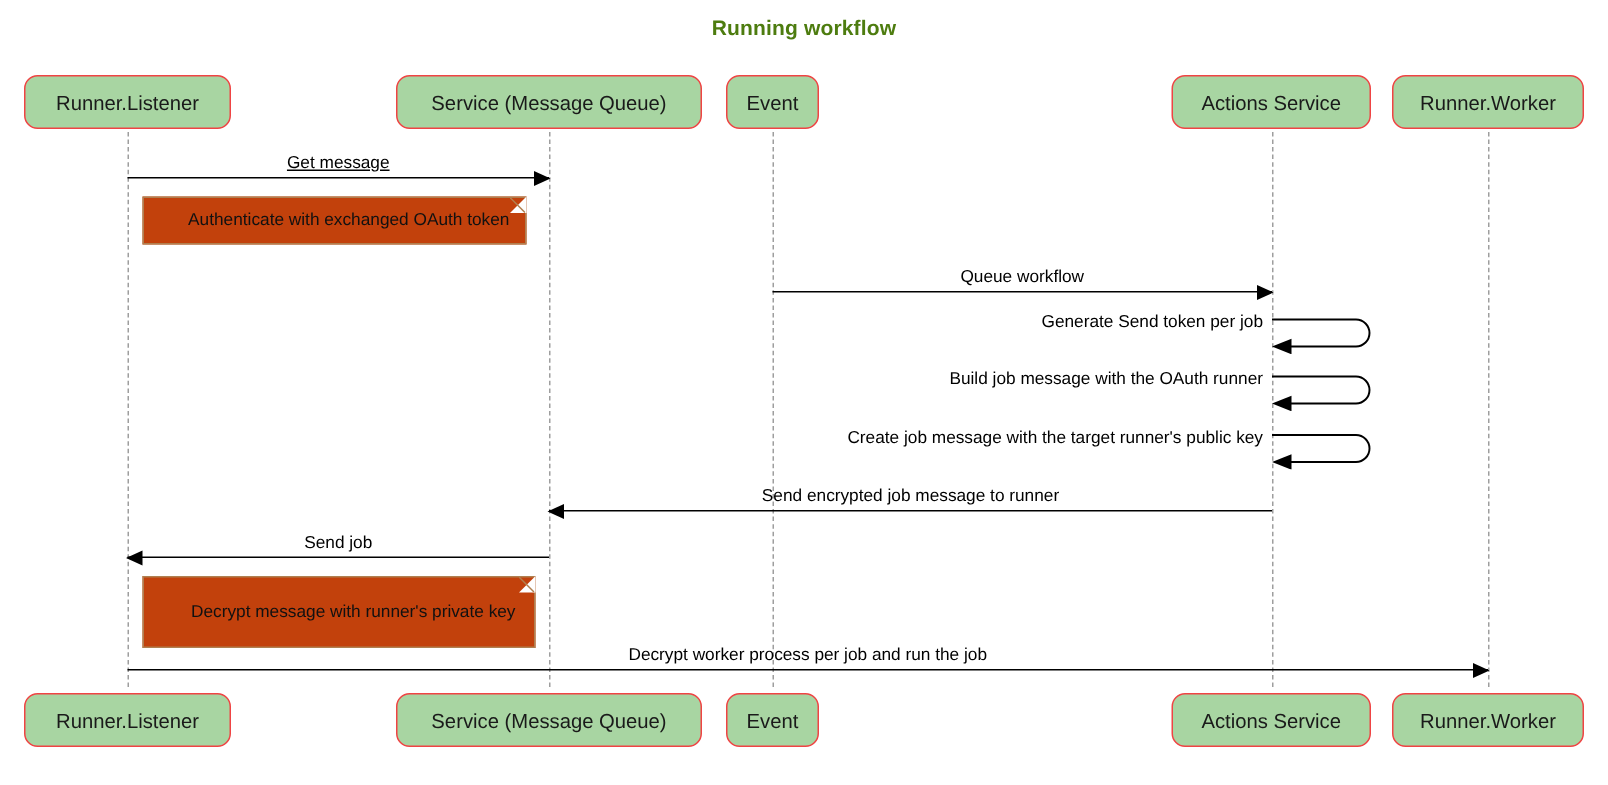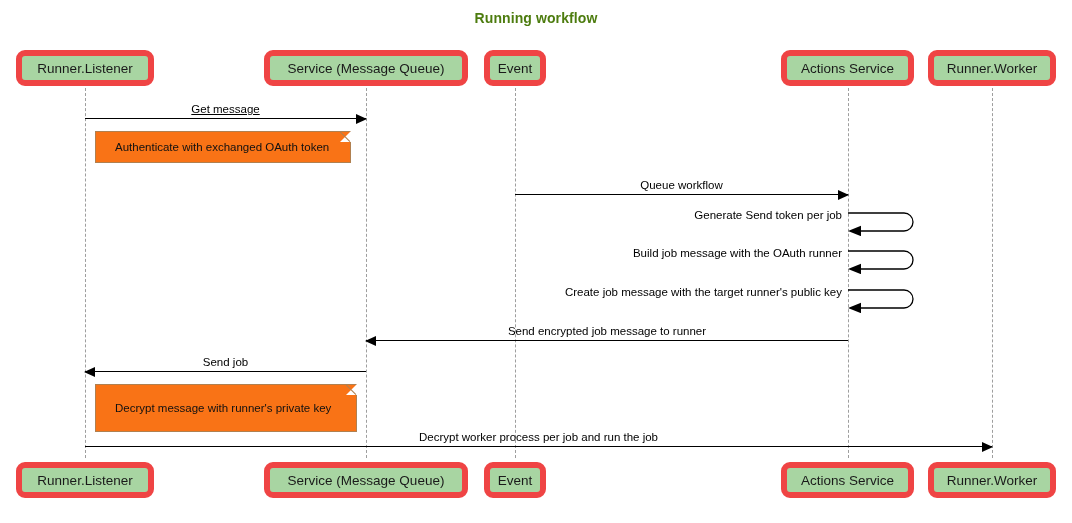--- a/index.html
+++ b/index.html
@@ -27,21 +27,21 @@
   .lifeline{
     position:absolute;
     width:0;
     border-left:1px dashed #9e9e9e;
     top:88px;
     height:370px;
   }
   .participant{
     position:absolute;
     height:36px;
-    border:6px solid #ef4444;
+    border:1px solid #ef4444;
     background:#a8d5a2;
     border-radius:9px;
     box-sizing:border-box;
     display:flex;
     align-items:center;
     justify-content:center;
     font-size:13.5px;
     color:#1a1a1a;
     white-space:nowrap;
     padding:0 10px;
@@ -68,29 +68,30 @@
   }
   .msg-label{
     position:absolute;
     font-size:11.5px;
     color:#000000;
     white-space:nowrap;
     text-align:center;
   }
   .note{
     position:absolute;
-    background:#f97316;
+    background:#c2410c;
     border:1px solid #b08050;
     box-sizing:border-box;
     font-size:11.5px;
     color:#111111;
     display:flex;
     align-items:center;
     padding-left:19px;
     white-space:nowrap;
+    justify-content:center;
   }
   .note .fold{
     position:absolute;
     top:-1px; right:-1px;
     width:0; height:0;
     border-left:11px solid transparent;
     border-bottom:11px solid #ffffff;
   }
   .note .fold2{
     position:absolute;

